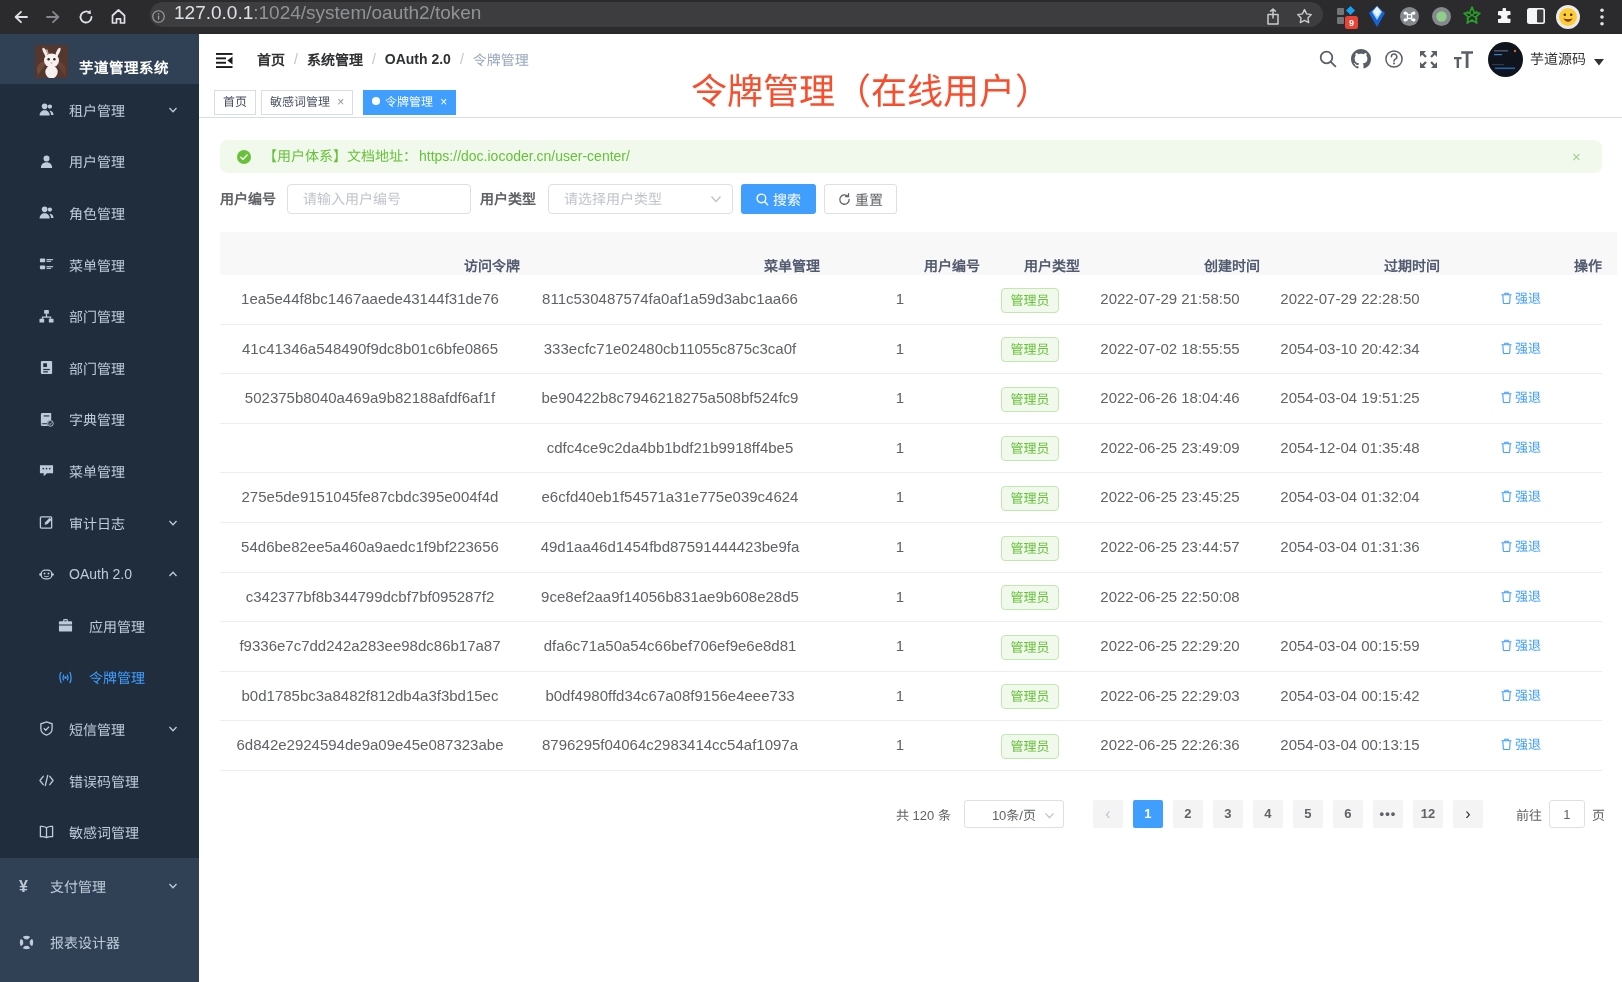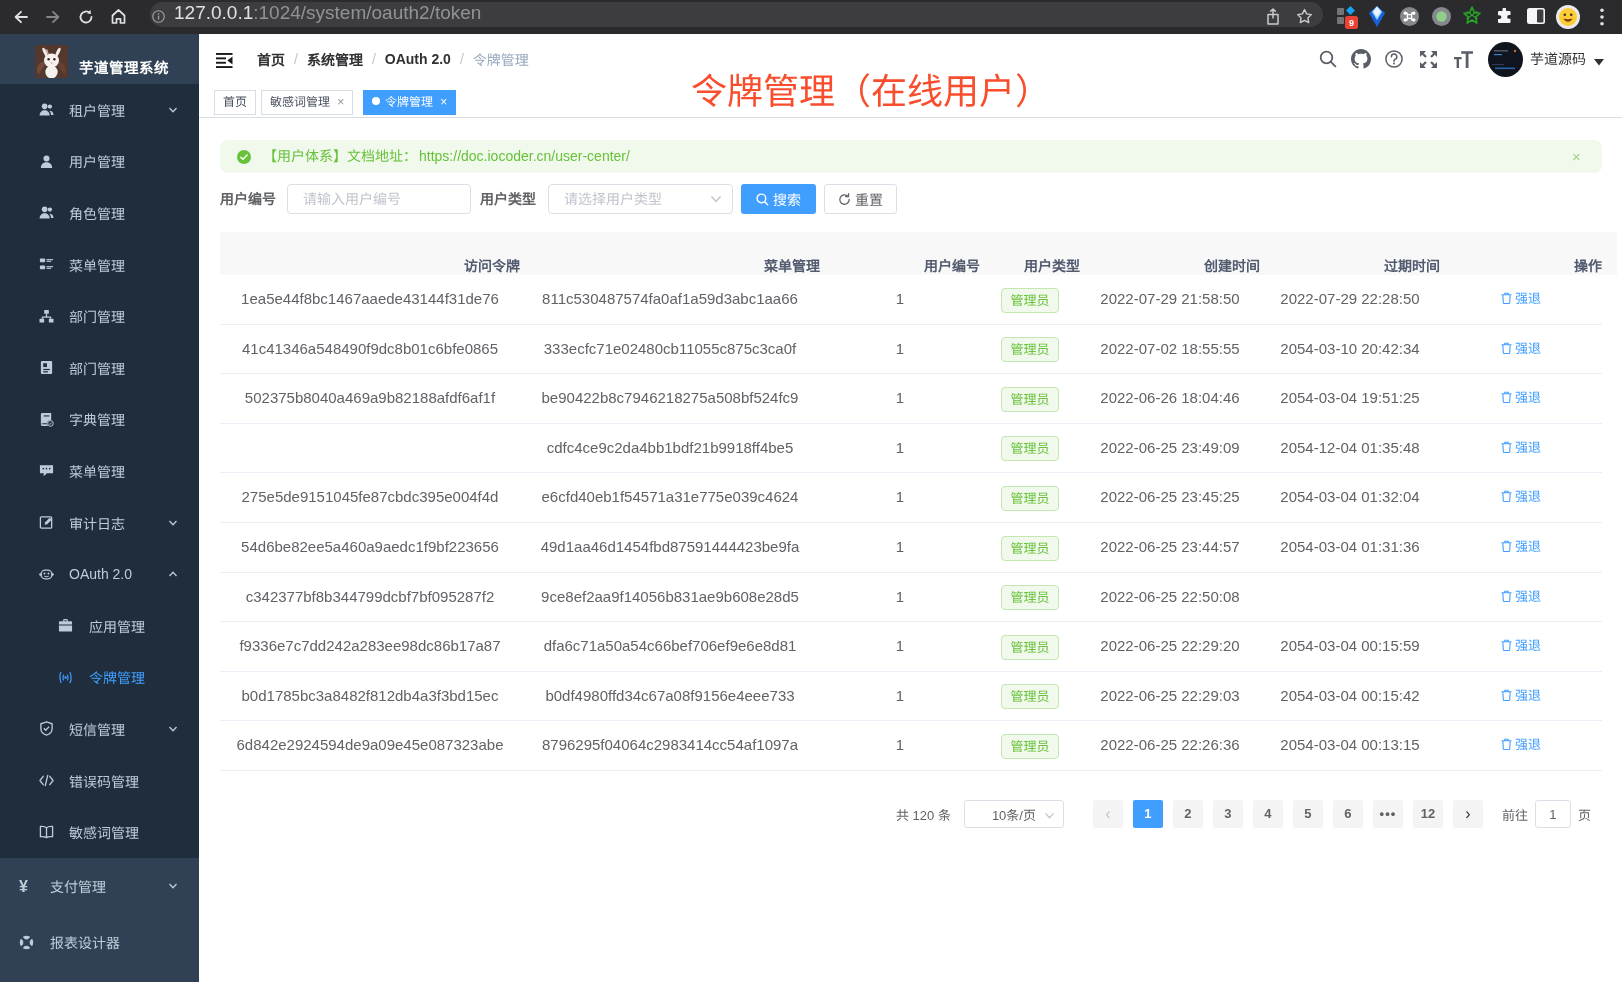--- a/index.html
+++ b/index.html
@@ -499,17 +499,17 @@
       <span class="pbtn" style="margin-left:29px;color:#c0c4cc;font-weight:400" style-x=""><span style="font-size:16px">‹</span></span>
       <span class="pbtn" style="background:#409eff;color:#fff">1</span>
       <span class="pbtn">2</span>
       <span class="pbtn">3</span>
       <span class="pbtn">4</span>
       <span class="pbtn">5</span>
       <span class="pbtn">6</span>
       <span class="pbtn" style="letter-spacing:1px">•••</span>
       <span class="pbtn">12</span>
       <span class="pbtn" style="color:#303133;font-weight:400"><span style="font-size:16px">›</span></span>
-      <span style="margin-left:14px">前往</span>
+      <span style="margin-left:28px">前往</span>
       <span style="width:36px;height:28px;border:1px solid #dcdfe6;border-radius:3px;display:inline-flex;align-items:center;justify-content:center;margin:0 7px;background:#fff;color:#606266">1</span>
       <span>页</span>
     </div>
 </div>
 
 </body></html>

